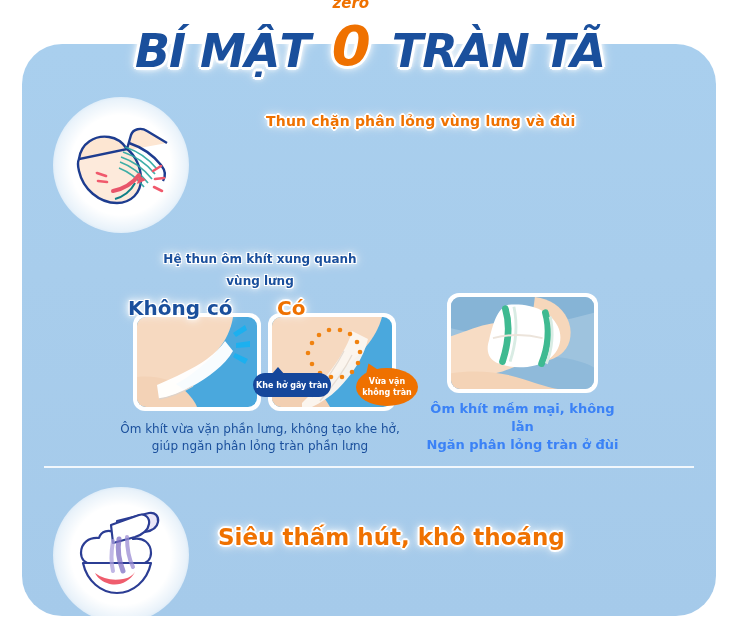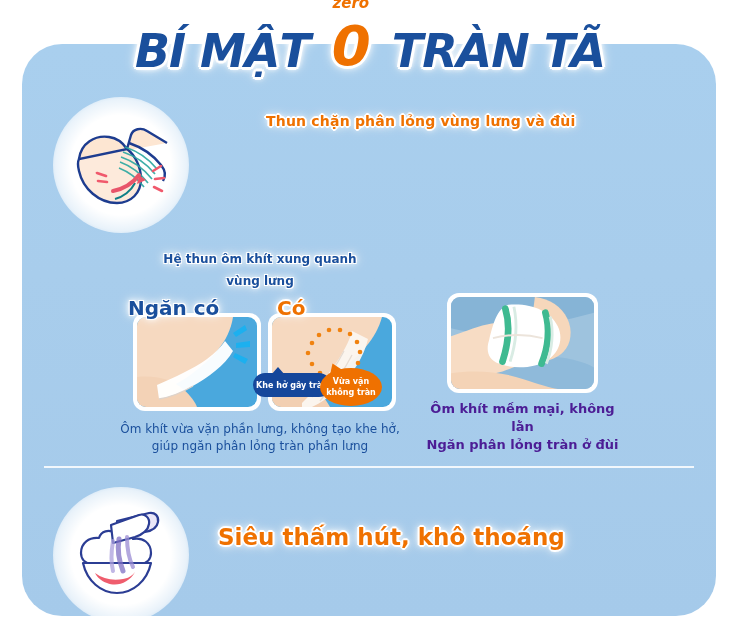--- a/index.html
+++ b/index.html
@@ -109,35 +109,35 @@
     font-size:8px;font-weight:bold;display:flex;align-items:center;justify-content:center;
   }
   #bubble-blue{
     left:253px;top:373px;width:78px;height:24px;background:#15479b;border-radius:12px/50%;
   }
   #bubble-blue:after{
     content:"";position:absolute;top:-6px;left:18px;width:0;height:0;
     border-left:7px solid transparent;border-right:7px solid transparent;border-bottom:8px solid #15479b;
   }
   #bubble-orange{
-    left:320px;top:368px;width:62px;height:38px;background:#ef7100;border-radius:50%;
+    left:356px;top:368px;width:62px;height:38px;background:#ef7100;border-radius:50%;
   }
   #bubble-orange:after{
     content:"";position:absolute;top:-5px;left:8px;width:0;height:0;
     border-left:6px solid transparent;border-right:8px solid transparent;border-bottom:10px solid #ef7100;
     transform:rotate(-18deg);
   }
 
   .cmp-left-cap{
     position:absolute;left:105px;top:421px;width:310px;text-align:center;
     font-size:12px;line-height:17px;color:#1a4f9c;
   }
   .cmp-right-cap{
     position:absolute;left:420px;top:400px;width:205px;text-align:center;
-    font-size:13px;font-weight:bold;line-height:18px;color:#4c1d95;
+    font-size:13px;font-weight:bold;line-height:18px;color:#3b82f6;
   }
 
   
   .divider{
     position:absolute;left:44px;top:466px;width:650px;height:2px;
     background:rgba(255,255,255,.85);
   }
 
   
   .sec2-head{
@@ -188,21 +188,21 @@
   </div>
 
   <div class="sec1-head glow-o">Thun chặn phân lỏng vùng lưng và đùi</div>
 
   <div class="cmp-left-head glow-b">
     <div>Hệ thun ôm khít xung quanh</div>
     <div>vùng lưng</div>
   </div>
 
 
-  <div class="lbl-khongco glow-b">Ngăn có</div>
+  <div class="lbl-khongco glow-b">Không có</div>
   <div class="photo-card" id="card-khongco">
     <div class="photo">
       <svg width="100%" height="100%" viewBox="0 0 120 90" preserveAspectRatio="none">
         <rect width="120" height="90" fill="#4aa8dd"></rect>
         <path d="M0 0 H96 C92 26 74 42 56 56 C40 68 20 78 0 84 Z" fill="#f6d9c0"></path>
         <path d="M0 60 C18 58 34 62 46 72 C54 79 58 85 60 90 L0 90 Z" fill="#f3d2b6"></path>
         <path d="M20 68 C38 60 56 52 70 42 C78 36 84 30 88 24 L96 34 C88 48 72 60 54 70 C44 76 32 80 22 82 Z" fill="#ffffff" opacity="0.96"></path>
         <path d="M22 82 C34 80 46 75 56 69" fill="none" stroke="#ddd3cb" stroke-width="1.4"></path>
         <g fill="#1cb0ef">
           <path d="M96 16 l12 -8 l2 5 l-11 7 z"></path>

